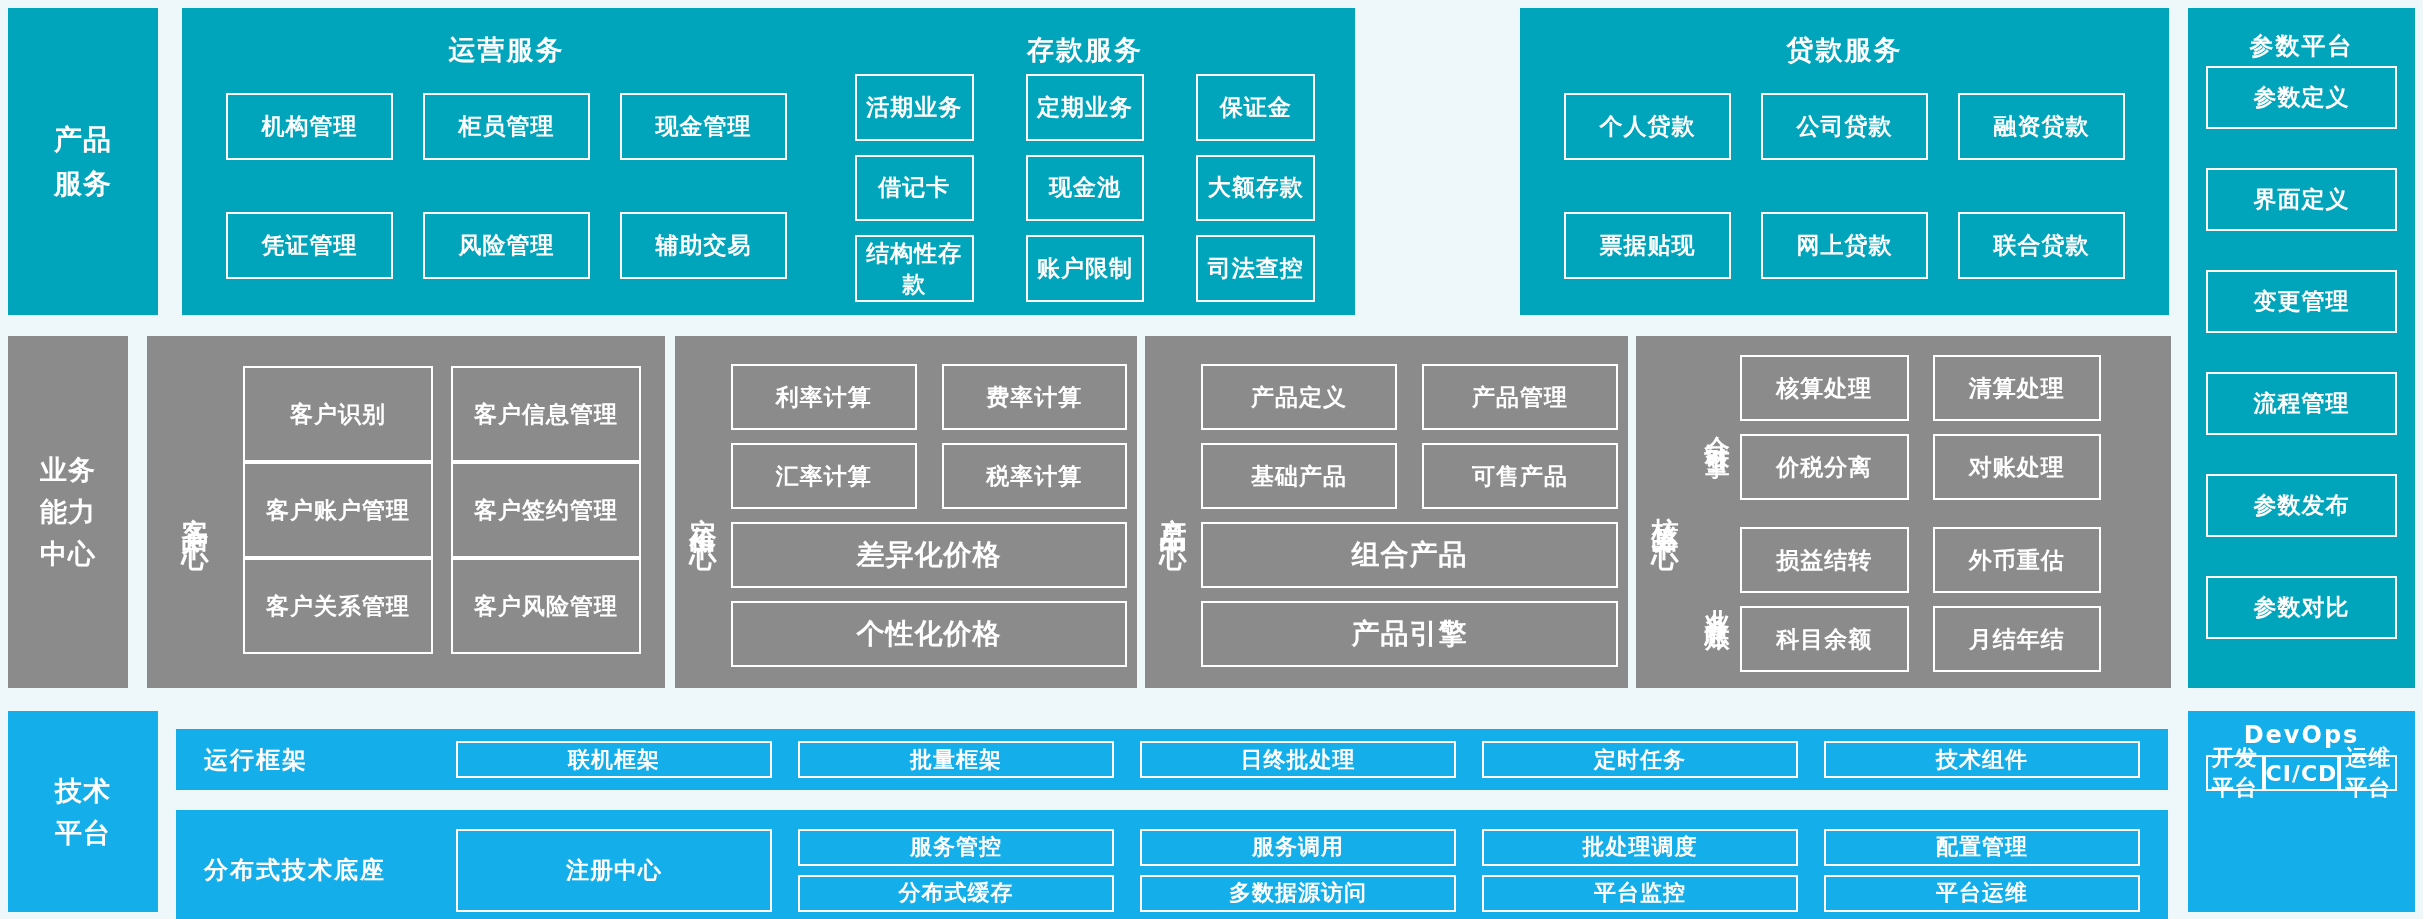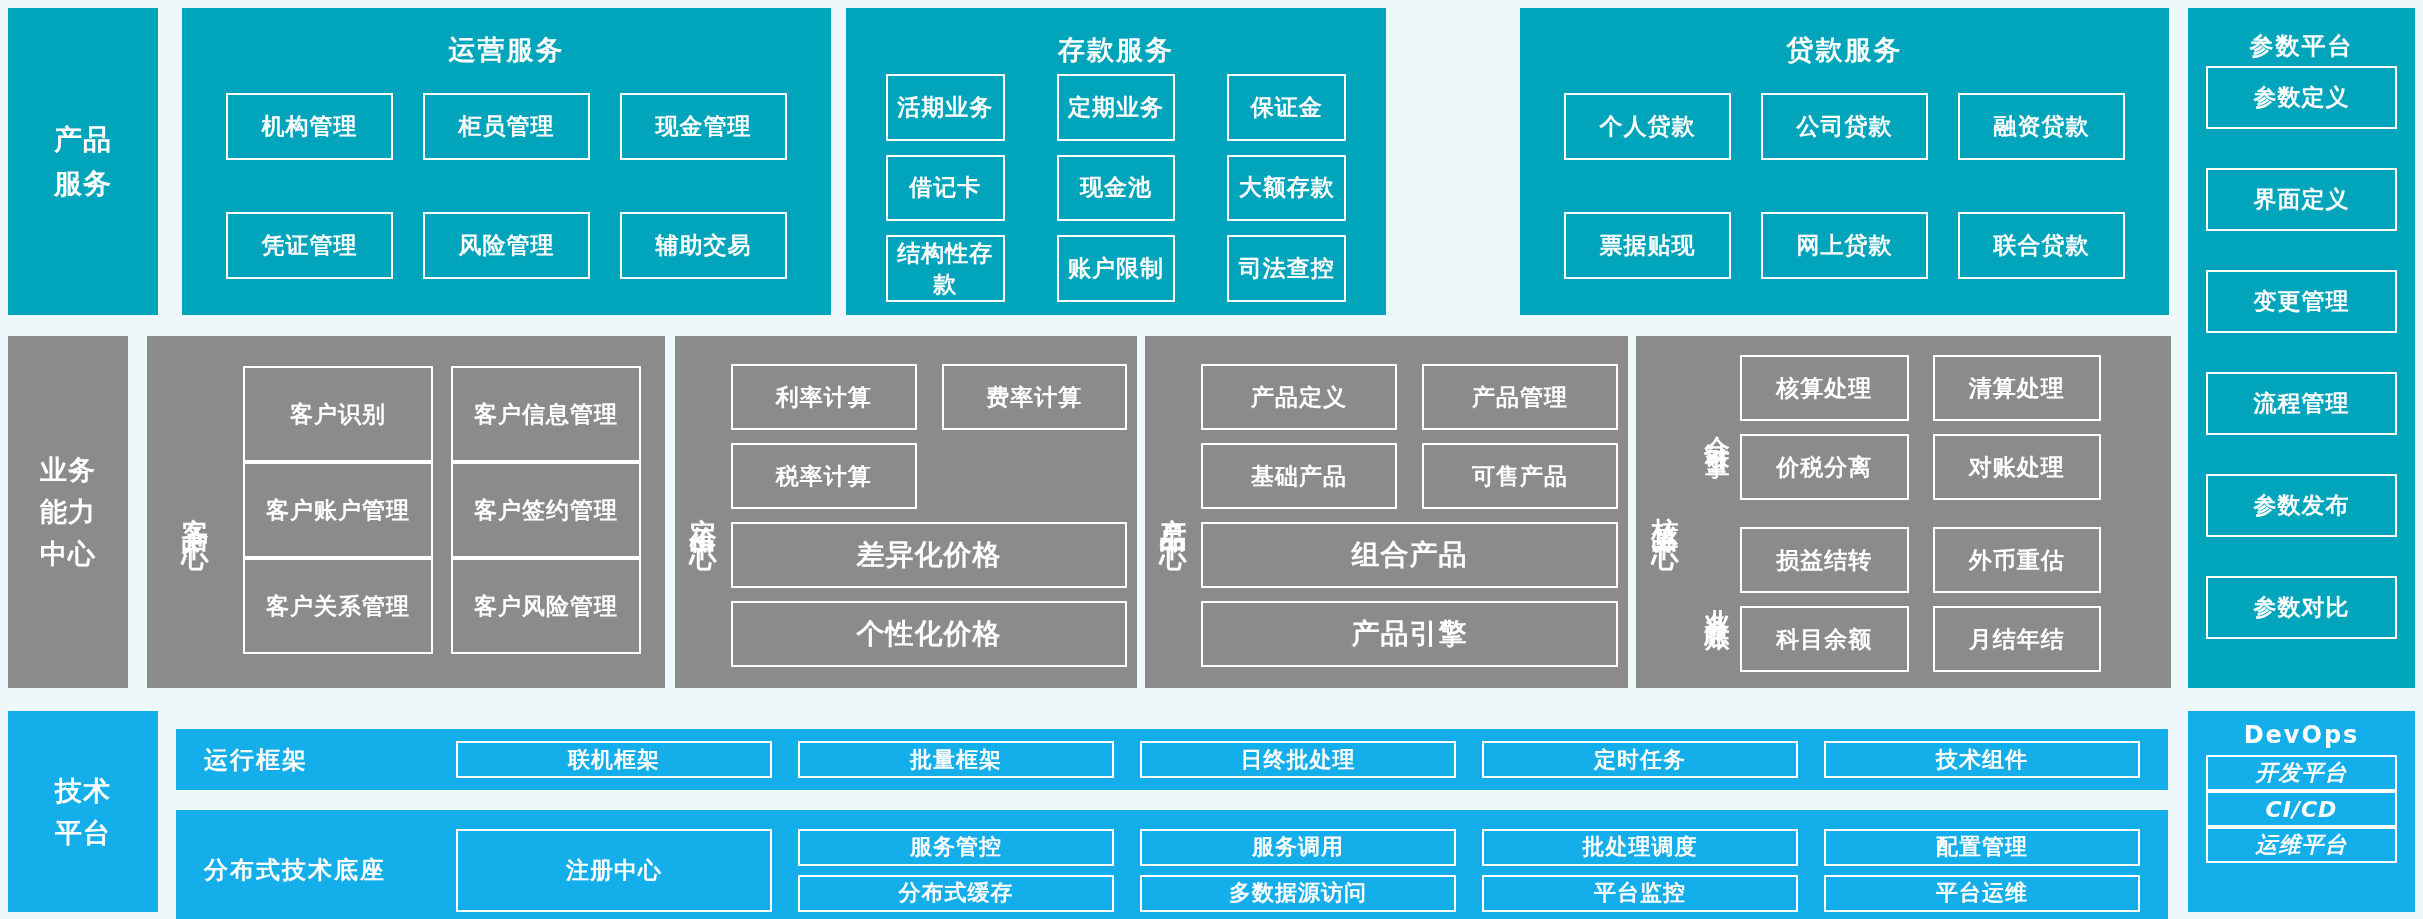--- a/index.html
+++ b/index.html
@@ -23,21 +23,21 @@
             display:grid;grid-template-columns:repeat(3,1fr);grid-template-rows:1fr 1fr;gap:52px 30px;}
   .grid-3x3{position:absolute;left:40px;right:40px;top:66px;bottom:13px;
             display:grid;grid-template-columns:repeat(3,1fr);grid-template-rows:1fr 1fr 1fr;gap:14px 52px;}
   
   .stackcol{display:flex;flex-direction:column;align-items:stretch;padding:0 18px;}
   .stackcol .col-title{text-align:center;font-size:24px;letter-spacing:2px;}
   .param-title{padding:22px 0 0;height:58px;box-sizing:border-box;}
   .param-items{display:flex;flex-direction:column;gap:39px;}
   .param-items .box{height:63px;}
   .devops-title{padding:10px 0 0;height:44px;box-sizing:border-box;}
-  .devops-items{display:flex;flex-direction:column;gap:0;font-style:italic;}
+  .devops-items{display:flex;gap:0;}
   .devops-items .box{height:36px;font-size:22px;}
   
   .mid{top:336px;height:352px;display:flex;}
   .v-label{writing-mode:vertical-rl;text-orientation:upright;font-size:27px;letter-spacing:8px;
            display:flex;align-items:center;justify-content:center;flex:none;}
   .v-label.small{font-size:25px;letter-spacing:6px;}
   .mid-grid{flex:1;display:grid;grid-template-columns:1fr 1fr;box-sizing:border-box;}
   .cust-grid{padding:30px 24px 0 0;grid-template-rows:96px 96px 96px;gap:0 18px;}
   .four-grid{padding:28px 10px 0 0;grid-template-rows:66px 66px 66px 66px;gap:13px 25px;}
   .span2{grid-column:1 / 3;font-size:28px;}
@@ -67,21 +67,21 @@
     <div class="grid-2x3">
       <div class="box">机构管理</div>
       <div class="box">柜员管理</div>
       <div class="box">现金管理</div>
       <div class="box">凭证管理</div>
       <div class="box">风险管理</div>
       <div class="box">辅助交易</div>
     </div>
   </section>
 
-  <section class="panel teal" style="left:846px;top:8px;width:540px;height:307px">
+  <section class="panel teal" style="left:815px;top:8px;width:540px;height:307px">
     <div class="sec-title">存款服务</div>
     <div class="grid-3x3">
       <div class="box">活期业务</div>
       <div class="box">定期业务</div>
       <div class="box">保证金</div>
       <div class="box">借记卡</div>
       <div class="box">现金池</div>
       <div class="box">大额存款</div>
       <div class="box">结构性存款</div>
       <div class="box">账户限制</div>
@@ -127,20 +127,21 @@
       <div class="box">客户关系管理</div>
       <div class="box">客户风险管理</div>
     </div>
   </section>
 
   <section class="panel gray mid" style="left:675px;width:462px">
     <div class="v-label" style="width:56px">定价中心</div>
     <div class="mid-grid four-grid">
       <div class="box">利率计算</div>
       <div class="box">费率计算</div>
+      <div class="box">汇率计算</div>
       <div class="box">税率计算</div>
       <div class="box span2">差异化价格</div>
       <div class="box span2">个性化价格</div>
     </div>
   </section>
 
   <section class="panel gray mid" style="left:1145px;width:483px">
     <div class="v-label" style="width:56px">产品中心</div>
     <div class="mid-grid four-grid">
       <div class="box">产品定义</div>

